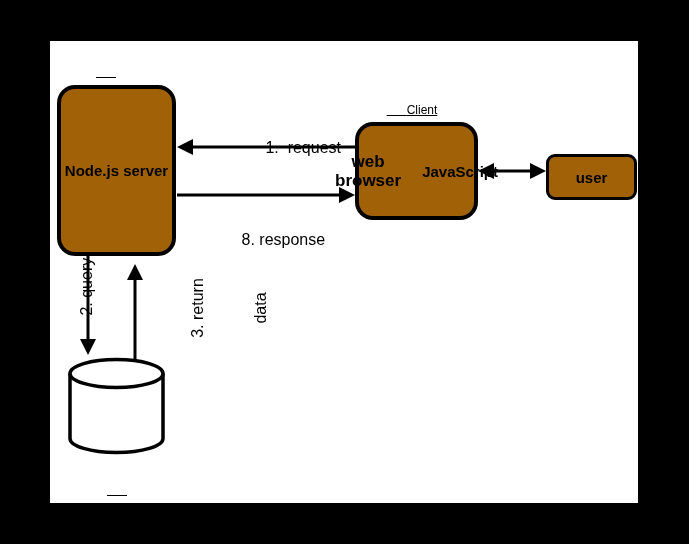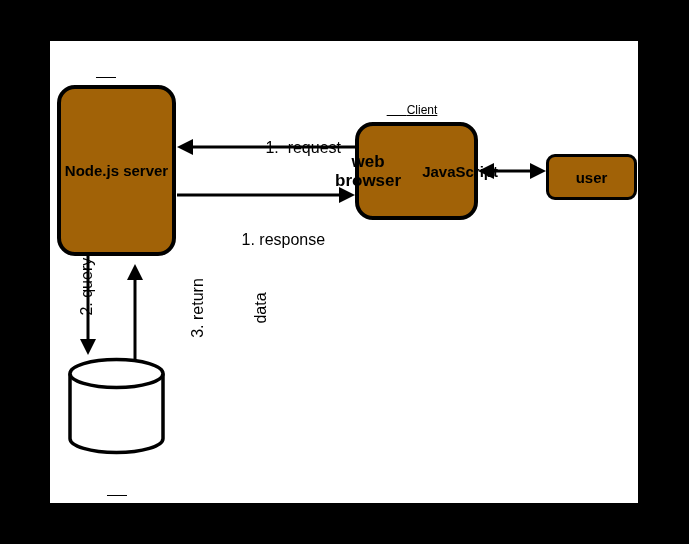--- a/index.html
+++ b/index.html
@@ -134,21 +134,21 @@
 
     <div class="caption" id="db-caption">
       <div>External</div>
       
     </div>
 
     <div class="edge-label" id="request-label">
       <span>1.  request</span>
     </div>
     <div class="edge-label" id="response-label">
-      <span>1. response</span>
+      <span>8. response</span>
     </div>
     <div class="edge-label" id="query-label">
       <span>2. query</span>
     </div>
     <div class="edge-label" id="return-label">
       <div>3. return</div>
       <div>data</div>
     </div>
 
   </div>

